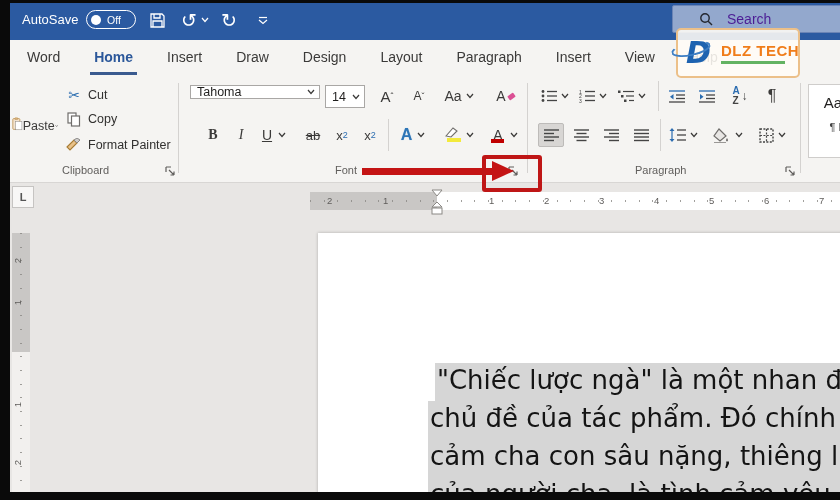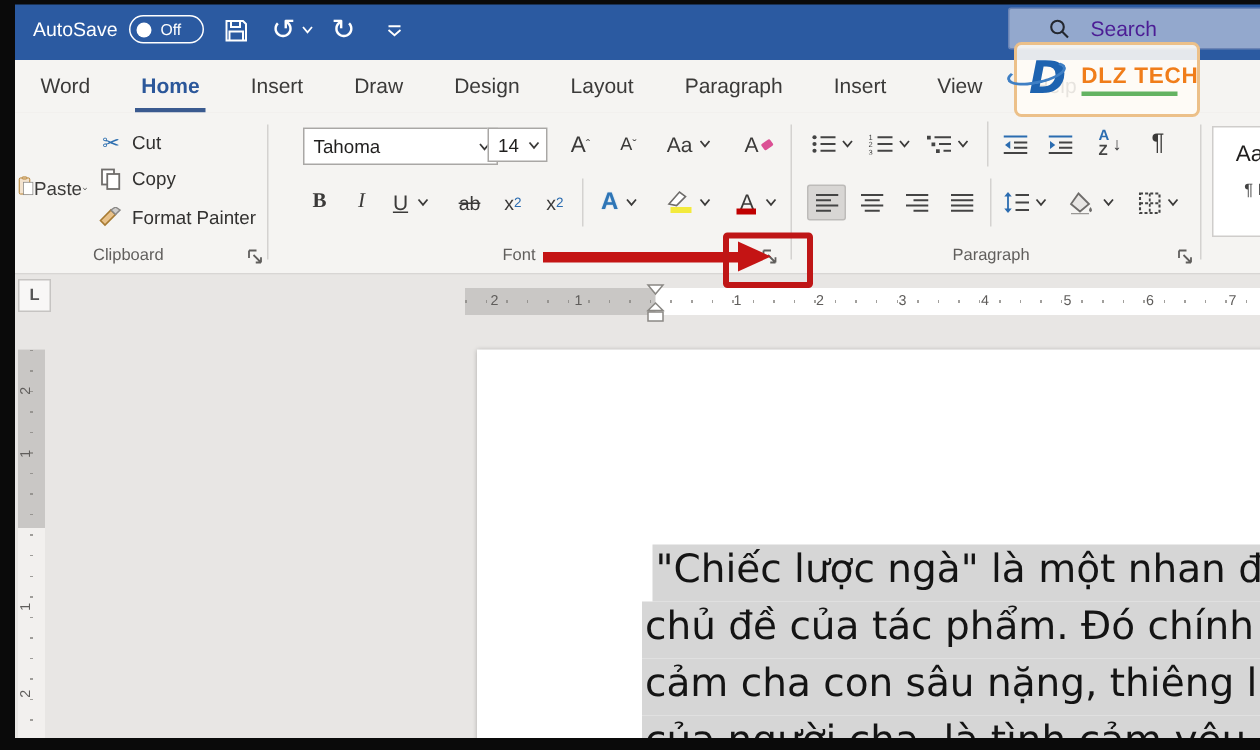--- a/index.html
+++ b/index.html
@@ -206,21 +206,21 @@
   </div>
   <span class="grp-label" style="left:52px">Clipboard</span>
   <div class="launcher" style="left:152px">
     <svg width="10" height="10" viewBox="0 0 10 10">
         <path d="M1 1 h5 M1 1 v5" stroke="#605e5c" stroke-width="1.2" fill="none"></path>
         <path d="M4 4 L9 9 M9 9 v-3.5 M9 9 h-3.5" stroke="#605e5c" stroke-width="1.2" fill="none"></path>
       </svg>
   </div>
   <div class="gsep" style="left:168px"></div>
 
-  <div class="combo" style="left:192px;top:10px;width:130px;height:25px">
+  <div class="combo" style="left:180px;top:10px;width:130px;height:14px">
     <span class="cname">Tahoma</span>
     <svg class="chev cchev" viewBox="0 0 8 6">
         <polyline points="1,1 4,4.5 7,1" fill="none" stroke="#3b3a39" stroke-width="1.2"></polyline>
       </svg>
   </div>
   <div class="combo" style="left:315px;top:10px;width:40px;height:23px">
     <span class="cname">14</span>
     <svg class="chev cchev" viewBox="0 0 8 6">
         <polyline points="1,1 4,4.5 7,1" fill="none" stroke="#3b3a39" stroke-width="1.2"></polyline>
       </svg>

